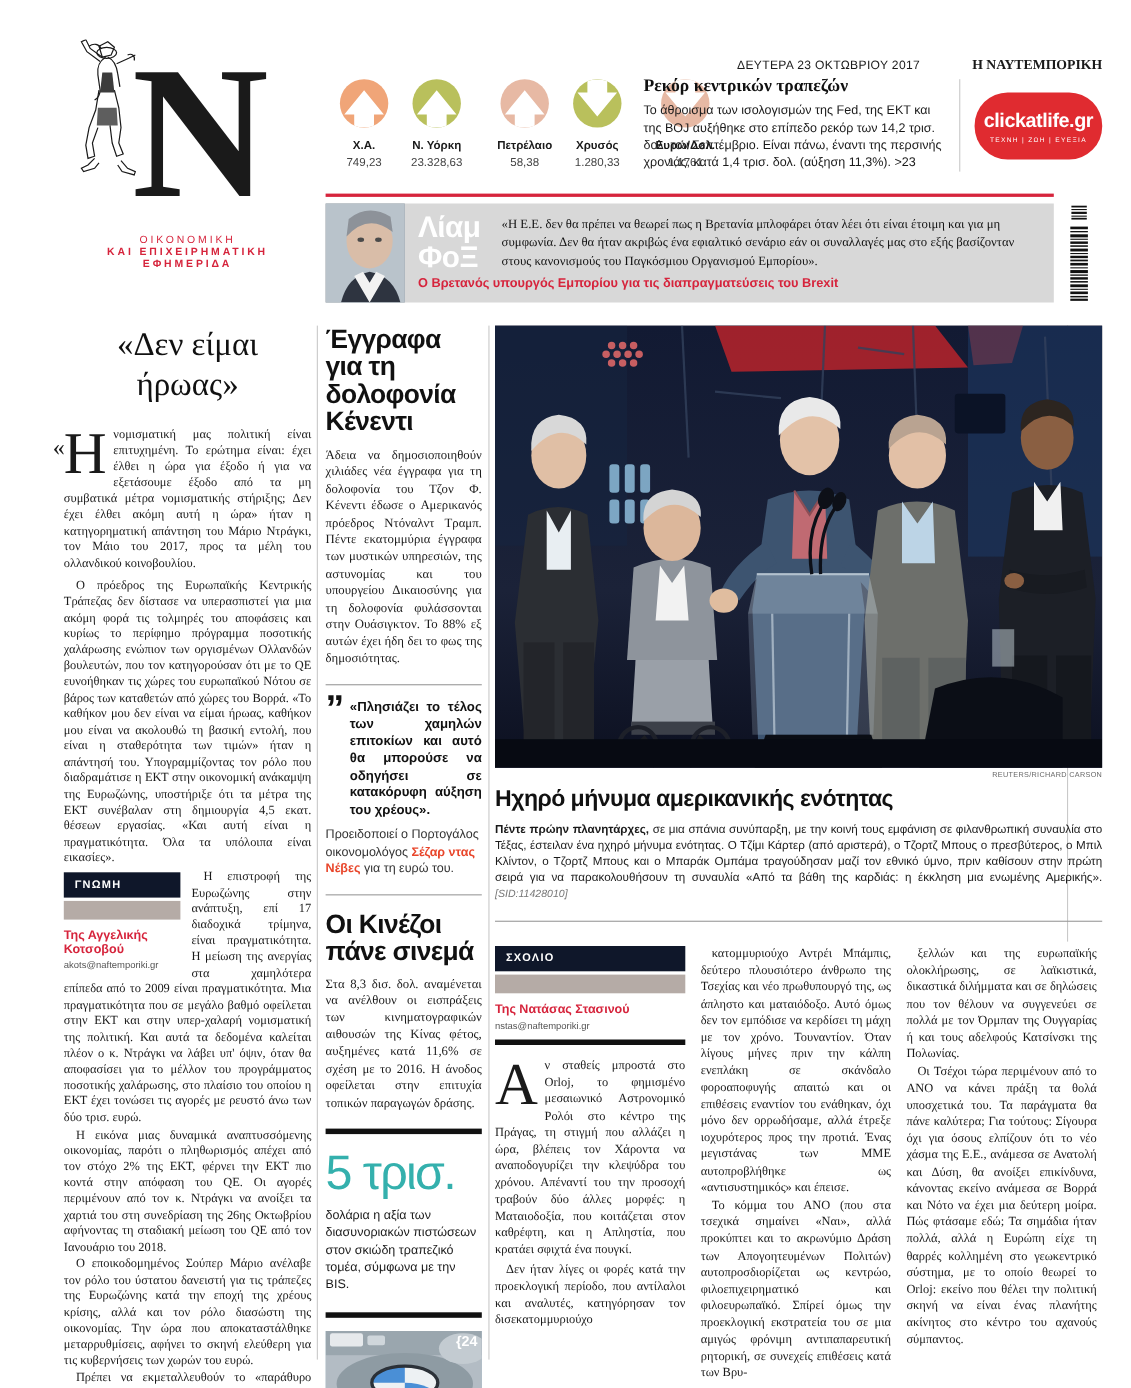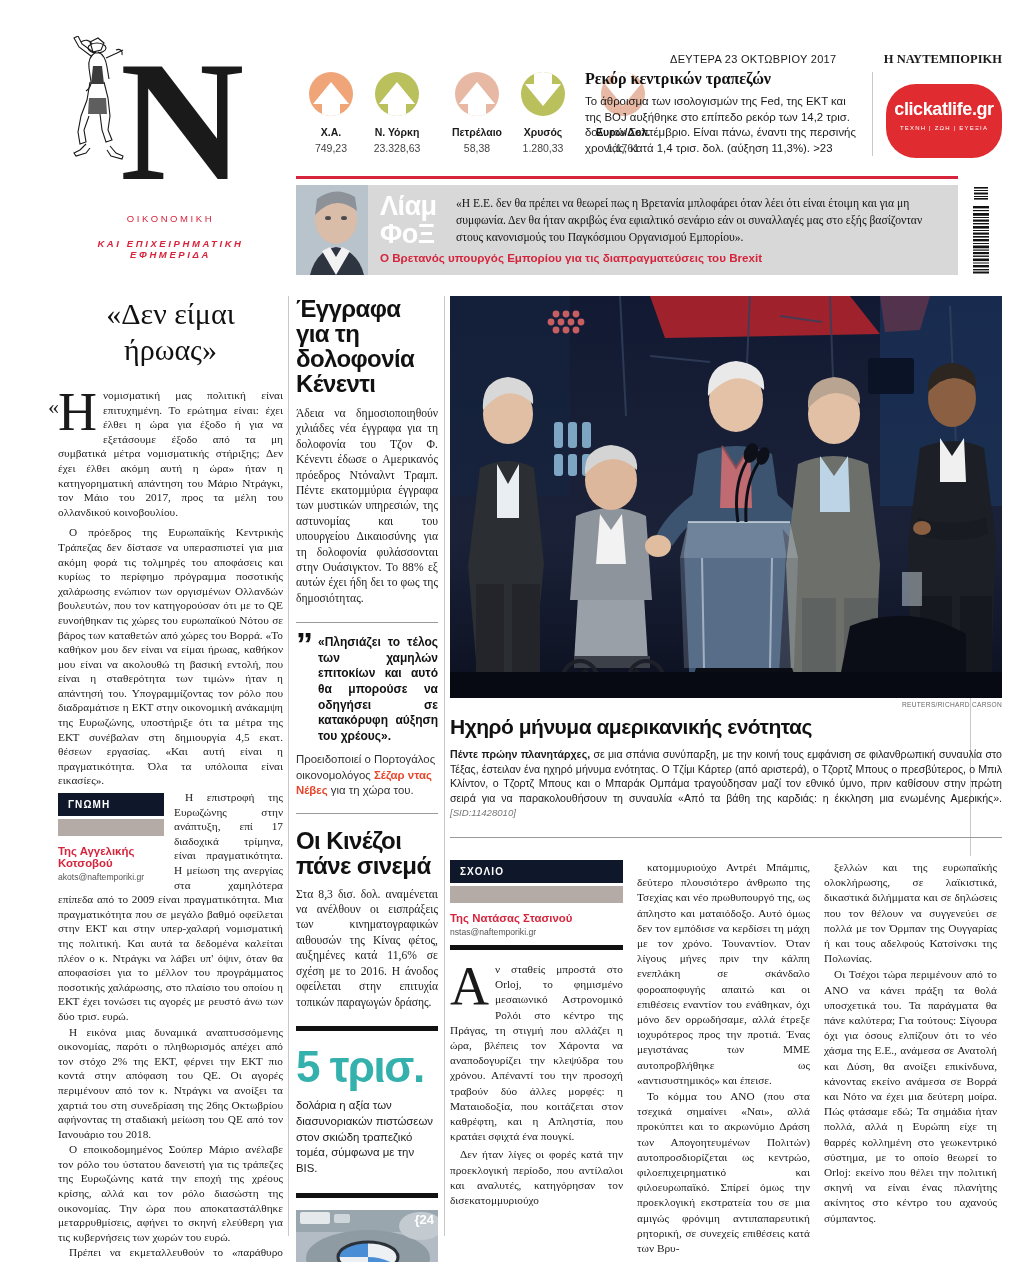--- a/index.html
+++ b/index.html
@@ -9,42 +9,42 @@
   .page { position:relative; width:1028px; height:1262px; padding:0; }
 
   
   .masthead { position:relative; height:245px; }
   .logo-block { position:absolute; left:58px; top:36px; width:225px; text-align:center; }
   .logo-art { position:relative; height:185px; }
   .hermes { position:absolute; left:2px; top:0px; width:78px; height:130px; }
   .bigN { position:absolute; left:62px; top:10px; font-family:"Liberation Serif", serif;
           font-size:172px; line-height:150px; font-weight:700; color:#1a1a1a; letter-spacing:-2px;}
   .logo-sub1 { font-size:9.5px; font-weight:400; letter-spacing:2.6px; color:#d6243c; margin-top:-8px;}
-  .logo-sub2 { font-size:9.5px; font-weight:700; letter-spacing:2.6px; color:#d6243c; margin-top:14px;font-style:italic;}
+  .logo-sub2 { font-size:9.5px; font-weight:700; letter-spacing:2.6px; color:#d6243c; margin-top:0;}
 
   .dateline { position:absolute; right:26px; top:52px; font-size:11px; letter-spacing:.3px; color:#1a1a1a; }
   .dateline b { font-family:"Liberation Serif", serif; font-size:12.5px; letter-spacing:0;margin-left:44px; }
 
   
   .ticker { position:absolute; left:298px; top:72px; width:262px; height:92px;
             display:flex; }
   .tk-group { display:flex; }
   .tk { width:66px; text-align:center; }
   .tk-icon { width:44px; height:44px; margin:0 auto 10px; border-radius:50%; position:relative; overflow:hidden;}
   .tk-name { font-size:10.5px; font-weight:700; color:#1a1a1a; }
   .tk-val  { font-size:10.5px; color:#444; margin-top:4px; }
   .tk-div { width:1px; background:#c9c9c9; margin:2px 7px 24px; height:62px; }
 
   .lead-box { position:absolute; left:585px; top:70px; width:278px; }
   .lead-title { font-family:"Liberation Serif", serif; font-size:16px; font-weight:700; color:#111; }
   .lead-body { font-size:11.4px; line-height:15.6px; color:#1a1a1a; margin-top:6px; }
 
   .vdiv-lead { position:absolute; left:872px; top:72px; width:1px; height:84px; background:#c9c9c9; }
 
-  .ad-click { position:absolute; left:886px; top:84px; width:116px; height:74px; background:#e02b30;
+  .ad-click { position:absolute; left:886px; top:84px; width:116px; height:61px; background:#e02b30;
               color:#fff; text-align:center;border-radius:30px; }
   .ad-click .t1 { font-size:18px; font-weight:700; letter-spacing:-.4px; padding-top:15px; }
   .ad-click .t2 { font-size:6px; letter-spacing:1.2px; margin-top:5px; }
 
   .rule-red { position:absolute; left:296px; top:176px; width:662px; height:3px; background:#d6243c; }
 
   
   .fox { position:absolute; left:296px; top:185px; width:662px; height:90px; background:#d8d8d8; }
   .fox-photo { position:absolute; left:0; top:0; width:72px; height:90px; overflow:hidden; background:#9aa4ad; }
   .fox-name { position:absolute; left:84px; top:7px; color:#fff; font-size:27px; font-weight:700;
@@ -83,21 +83,21 @@
                  text-align:justify; color:#1a1a1a; }
 
   .pq-mark { font-size:34px; font-weight:700; line-height:18px; color:#111; letter-spacing:-3px; }
   .pq-text { font-size:12px; line-height:15.6px; font-weight:700; color:#111; text-align:justify; }
   .pq-attr { font-size:11.4px; line-height:15.4px; color:#333; margin-top:8px; }
   .pq-attr .hi { color:#e8452a; font-weight:700; }
 
   .rule-thin { height:1px; background:#9a9a9a; }
   .rule-thick { height:5px; background:#111; }
 
-  .big-teal { color:#34b0ad; font-size:44px; font-weight:700; letter-spacing:-1.5px; line-height:44px; }
+  .big-teal { color:#34b0ad; font-size:44px; font-weight:400; letter-spacing:-1.5px; line-height:44px; }
   .teal-body { font-size:11.4px; line-height:15.8px; color:#1a1a1a; }
 
   .bmw-photo { width:142px; height:98px; position:relative; overflow:hidden; background:#9fb0bd; }
   .pagebadge { position:absolute; right:4px; top:2px; color:#fff; font-size:13px; font-weight:700; }
 
   
   .main-photo { width:552px; height:402px; position:relative; overflow:hidden; background:#13162b; }
   .credit { text-align:right; font-size:6.6px; color:#666; letter-spacing:.3px; margin-top:3px; }
   .cap-hl { font-size:21px; font-weight:700; color:#111; letter-spacing:-.5px; margin-top:7px; }
   .cap-body { font-size:10.6px; line-height:14.6px; color:#1a1a1a; margin-top:8px; text-align:justify; }
@@ -313,21 +313,21 @@
     <div class="body-serif2" style="margin-top:10px;">Άδεια να δημοσιοποιηθούν χιλιάδες νέα έγγραφα για τη δολοφονία του Τζον Φ. Κένεντι έδωσε ο Αμερικανός πρόεδρος Ντόναλντ Τραμπ. Πέντε εκατομμύρια έγγραφα των μυστικών υπηρεσιών, της αστυνομίας και του υπουργείου Δικαιοσύνης για τη δολοφονία φυλάσσονται στην Ουάσιγκτον. Το 88% εξ αυτών έχει ήδη δει το φως της δημοσιότητας.</div>
 
     <div class="rule-thin" style="margin:16px 0 12px;"></div>
 
     <div>
       <div style="display:flex; gap:8px;">
         <div class="pq-mark">”</div>
         <div class="pq-text">«Πλησιάζει το τέλος των χαμηλών επιτοκίων και αυτό θα μπορούσε να οδηγήσει σε κατακόρυφη αύξηση του χρέους».</div>
       </div>
       <div class="pq-attr">
-        <span>Προειδοποιεί ο Πορτογάλος οικονομολόγος </span><span class="hi">Σέζαρ ντας Νέβες</span><span> για τη χώρα του.</span>
+        <span>Προειδοποιεί ο Πορτογάλος οικονομολόγος </span><span class="hi">Σέζαρ ντας Νέβες</span><span> για τη ευρώ του.</span>
       </div>
     </div>
 
     <div class="rule-thin" style="margin:14px 0 14px;"></div>
 
     <div class="hl-sans-blk">Οι Κινέζοι πάνε σινεμά</div>
     <div class="body-serif2" style="margin-top:9px;">Στα 8,3 δισ. δολ. αναμένεται να ανέλθουν οι εισπράξεις των κινηματογραφικών αιθουσών της Κίνας φέτος, αυξημένες κατά 11,6% σε σχέση με το 2016. Η άνοδος οφείλεται στην επιτυχία τοπικών παραγωγών δράσης.</div>
 
     <div class="rule-thick" style="margin:16px 0 14px;"></div>
 

